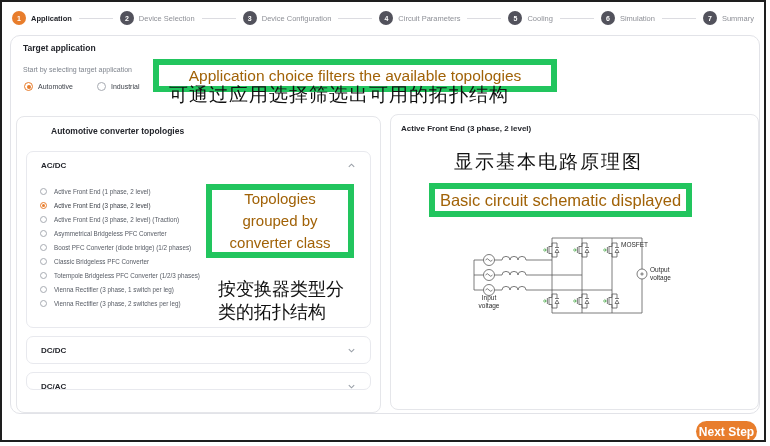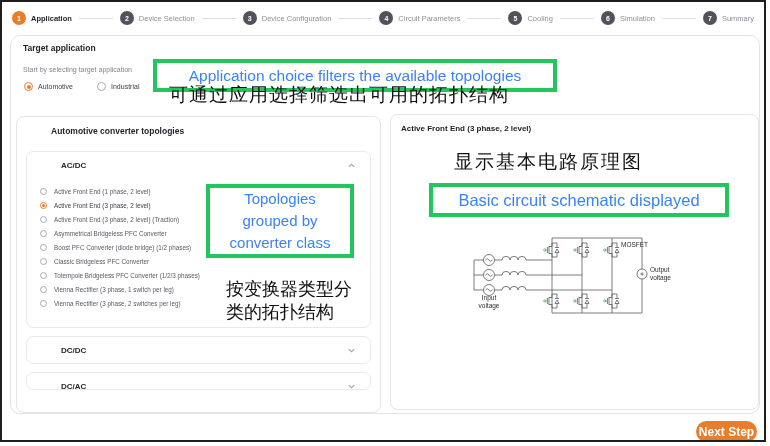--- a/index.html
+++ b/index.html
@@ -27,43 +27,43 @@
   .radio.sel { border:1px solid #E87D2C; }
   .radio.sel::after { content:""; position:absolute; left:1.5px; top:1.5px; width:4px; height:4px; border-radius:50%; background:#E87D2C; }
   .radio-label { font-size:7px; color:#3C4048; }
 
   
   .left-panel { position:absolute; left:14px; top:114px; width:365px; height:297px; border:1px solid #E5E6EA; border-radius:8px; background:#fff; }
   .left-panel-title { position:absolute; left:23px; top:124px; font-size:8.5px; font-weight:bold; color:#23252B;margin-left:26px; }
   .right-panel { position:absolute; left:388px; top:112px; width:369px; height:296px; border:1px solid #E5E6EA; border-radius:8px; background:#fff; }
   .right-panel-title { position:absolute; left:399px; top:122px; font-size:8px; font-weight:bold; color:#23252B; }
 
-  .acc { position:absolute; left:24px; width:345px; border:1px solid #E8E9EE; border-radius:7px; background:#fff;padding-left:20px; }
+  .acc { position:absolute; left:24px; width:345px; border:1px solid #E8E9EE; border-radius:7px; background:#fff; }
   .acc-header { display:flex; align-items:center; justify-content:space-between; padding:0 14px; height:26px; cursor:pointer; }
   .acc-label { font-size:8px; font-weight:bold; color:#23252B; }
   .acc-acdc { top:149px; height:177px; }
   .acc-dcdc { top:334px; height:28px; }
   .acc-dcac { top:370px; height:18px; }
   .chev { width:9px; height:9px; flex:0 0 auto; }
 
   .topo-list { position:absolute; left:38px; top:182px; width:300px; display:flex; flex-direction:column; }
   .topo-item { height:14px; display:flex; align-items:center; gap:7px; cursor:pointer; }
   .radio.small { width:7px; height:7px; }
   .radio.small.sel::after { left:1px; top:1px; width:3.4px; height:3.4px; }
   .topo-label { font-size:6.3px; color:#565B64; white-space:nowrap; }
   .topo-item.selected .topo-label { color:#3C4048; }
 
   
-  .ann-box { position:absolute; border:4px solid #22c55e; background:#fff; display:flex; align-items:center; justify-content:center; text-align:center; color:#3b82f6; z-index:5; }
+  .ann-box { position:absolute; border:6px solid #22c55e; background:#fff; display:flex; align-items:center; justify-content:center; text-align:center; color:#a16207; z-index:5; }
   .ann-box1 { left:151px; top:57px; width:404px; height:33px; font-size:15.5px; }
   .ann-box2 { left:204px; top:182px; width:148px; height:74px; font-size:15px; line-height:22px; padding:0 10px; }
-  .ann-box3 { left:427px; top:181px; width:300px; height:34px; font-size:16.5px; }
+  .ann-box3 { left:427px; top:181px; width:263px; height:34px; font-size:16.5px; }
   .zh { position:absolute; color:#111; z-index:5; }
   .zh1 { left:167px; top:80px; font-size:19px; letter-spacing:1px; white-space:nowrap; }
-  .zh2 { left:216px; top:276px; width:142px; font-size:18px; line-height:23px;margin-left:8px; }
+  .zh2 { left:216px; top:276px; width:142px; font-size:18px; line-height:23px; }
   .zh3 { left:452px; top:147px; font-size:19px; letter-spacing:2px; white-space:nowrap; }
 
   
   .schematic { position:absolute; left:450px; top:228px; width:258px; height:100px; }
   .schematic svg { position:absolute; left:0; top:0; }
   .sch-label { position:absolute; font-size:6.5px; color:#2c2c2c; line-height:7.5px; }
   .lbl-input { left:37px; top:64px; transform:translateX(-50%); text-align:center; width:34px; }
   .lbl-mosfet { left:169px; top:11px; white-space:nowrap; }
   .lbl-output { left:198px; top:36px; width:32px; }
 

